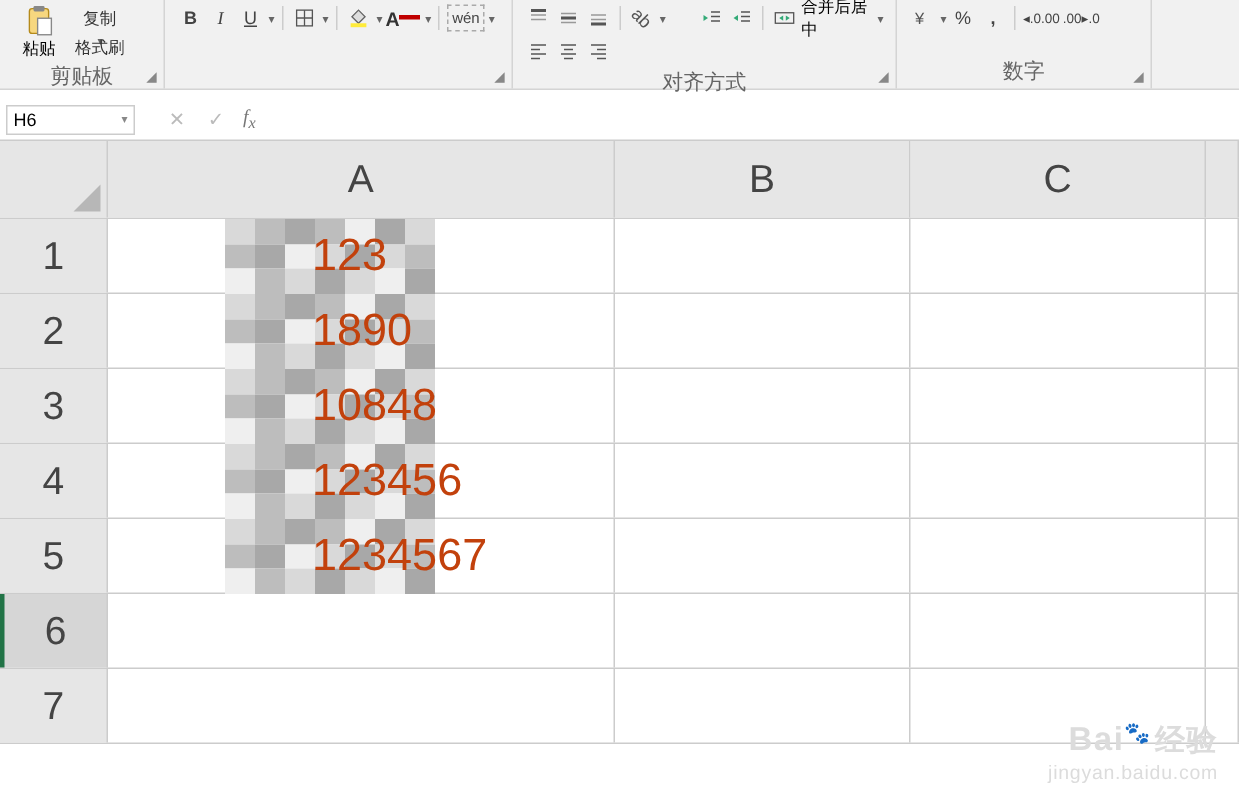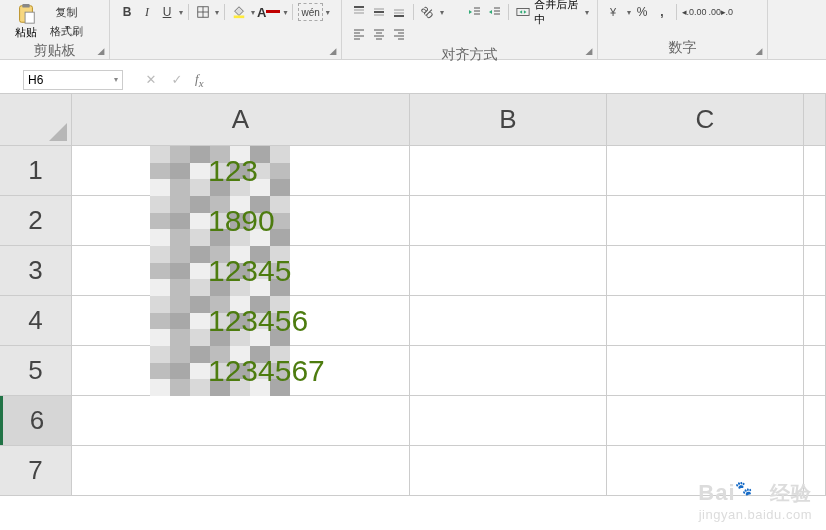--- a/index.html
+++ b/index.html
@@ -14,50 +14,50 @@
   .btn-stack { display: flex; flex-direction: column; gap: 1px; }
   .btn-sm { display: flex; align-items: center; gap: 3px; font-size: 11px; height: 18px; cursor: pointer; padding: 0 2px; color: #333; flex-direction: column; }
   .drop-arrow { font-size: 8px; color: #666; margin-left: 1px; }
   .row-tools { display: flex; align-items: center; gap: 2px; height: 20px; }
   .tool-btn { min-width: 18px; height: 18px; display: inline-flex; align-items: center; justify-content: center; cursor: pointer; color: #444; font-size: 12px; }
   .sep { width: 1px; height: 16px; background: #ccc; margin: 0 3px; }
   .launcher { position: absolute; right: 2px; bottom: 2px; width: 12px; height: 12px; font-size: 9px; color: #888; cursor: pointer; display: flex; align-items: center; justify-content: center; }
   
   
   .formula-bar { height: 28px; border-bottom: 1px solid #ccc; display: flex; align-items: center; background: #fff; margin-top: 6px; }
-  .name-box { width: 100px; height: 20px; border: 1px solid #ccc; margin-left: 23px; display: flex; align-items: center; padding: 0 4px; font-size: 12px; background: #fff; }
+  .name-box { width: 86px; height: 20px; border: 1px solid #ccc; margin-left: 4px; display: flex; align-items: center; padding: 0 4px; font-size: 12px; background: #fff; }
   .name-box .nbdrop { margin-left: auto; font-size: 8px; color: #888; }
   .fx-btns { display: flex; align-items: center; margin-left: 20px; gap: 10px; color: #bbb; }
   .fx-ico { width: 16px; text-align: center; cursor: pointer; font-size: 13px; }
   .fx-label { font-style: italic; font-family: "Times New Roman", serif; font-size: 13px; color: #777; cursor: pointer; }
   .formula-input { flex: 1; height: 20px; border: none; outline: none; margin-left: 6px; font-size: 12px; }
 
   
   .sheet { position: relative; }
   .col-headers { display: flex; height: 52px; border-bottom: 1px solid #ccc; }
   .corner { width: 72px; background: #e6e6e6; border-right: 1px solid #ccc; position: relative; }
   .corner::after { content: ""; position: absolute; right: 4px; bottom: 4px; width: 0; height: 0; border-left: 18px solid transparent; border-bottom: 18px solid #b7b7b7; }
   .col-h { background: #e6e6e6; border-right: 1px solid #ccc; display: flex; align-items: center; justify-content: center; font-size: 26px; color: #444; }
   .colA { width: 338px; } .colB { width: 197px; } .colC { width: 197px; } .colD { width: 22px; }
   
   .row { display: flex; height: 50px; border-bottom: 1px solid #ccc; }
   .row6 { height: 50px; }
   .row-h { width: 72px; background: #e6e6e6; border-right: 1px solid #ccc; display: flex; align-items: center; justify-content: center; font-size: 26px; color: #444; }
   .row-h.sel { background: #d6d6d6; border-left: 3px solid #217346; }
-  .cell { border-right: 1px solid #ccc; display: flex; align-items: center; font-size: 30px; color: #4d7c0f; padding: 0 6px; position: relative; }
+  .cell { border-right: 1px solid #ccc; display: flex; align-items: center; font-size: 30px; color: #c2410c; padding: 0 6px; position: relative; }
   .cellA { width: 338px; } .cellB { width: 197px; } .cellC { width: 197px; } .cellD { width: 22px; }
   .cellval { position: relative; z-index: 2; margin-left: 130px; }
   
   
   
   
   .bdwm { position: absolute; right: 14px; bottom: 8px; text-align: right; color: #dcdcdc; font-family: Arial, sans-serif; pointer-events: none; }
   .bdwm-top { font-size: 22px; font-weight: bold; letter-spacing: 1px; }
   .bdwm-top .paw { font-size: 14px; vertical-align: top; }
-  .bdwm-top .cn { font-family: "Microsoft YaHei"; font-size: 20px; margin-left: 16px; }
+  .bdwm-top .cn { font-family: "Microsoft YaHei"; font-size: 20px; margin-left: 2px; }
   .bdwm-bot { font-size: 13px; letter-spacing: 0.5px; }
   
   
   .censor { position: absolute; left: 78px; top: 0; width: 140px; height: 50px; display: grid; grid-template-columns: repeat(7, 1fr); grid-template-rows: repeat(3, 1fr); }
   .censor div { background: #bdbdbd; }
   .censor div:nth-child(odd) { background: #d9d9d9; }
   .censor div:nth-child(3n) { background: #a8a8a8; }
   .censor div:nth-child(5n) { background: #efefef; }
   
   svg { display: block; }
@@ -359,21 +359,21 @@
           <div></div>
           <div></div>
           <div></div>
           <div></div>
           <div></div>
           <div></div>
           <div></div>
           <div></div>
           <div></div>
         </div>
-      <span class="cellval">12345</span>
+      <span class="cellval">10848</span>
     </div>
     <div class="cell cellB"></div>
     <div class="cell cellC"></div>
     <div class="cell cellD"></div>
   </div>
 
   <div class="row">
     <div class="row-h">4</div>
     <div class="cell cellA">
       <div class="censor">

